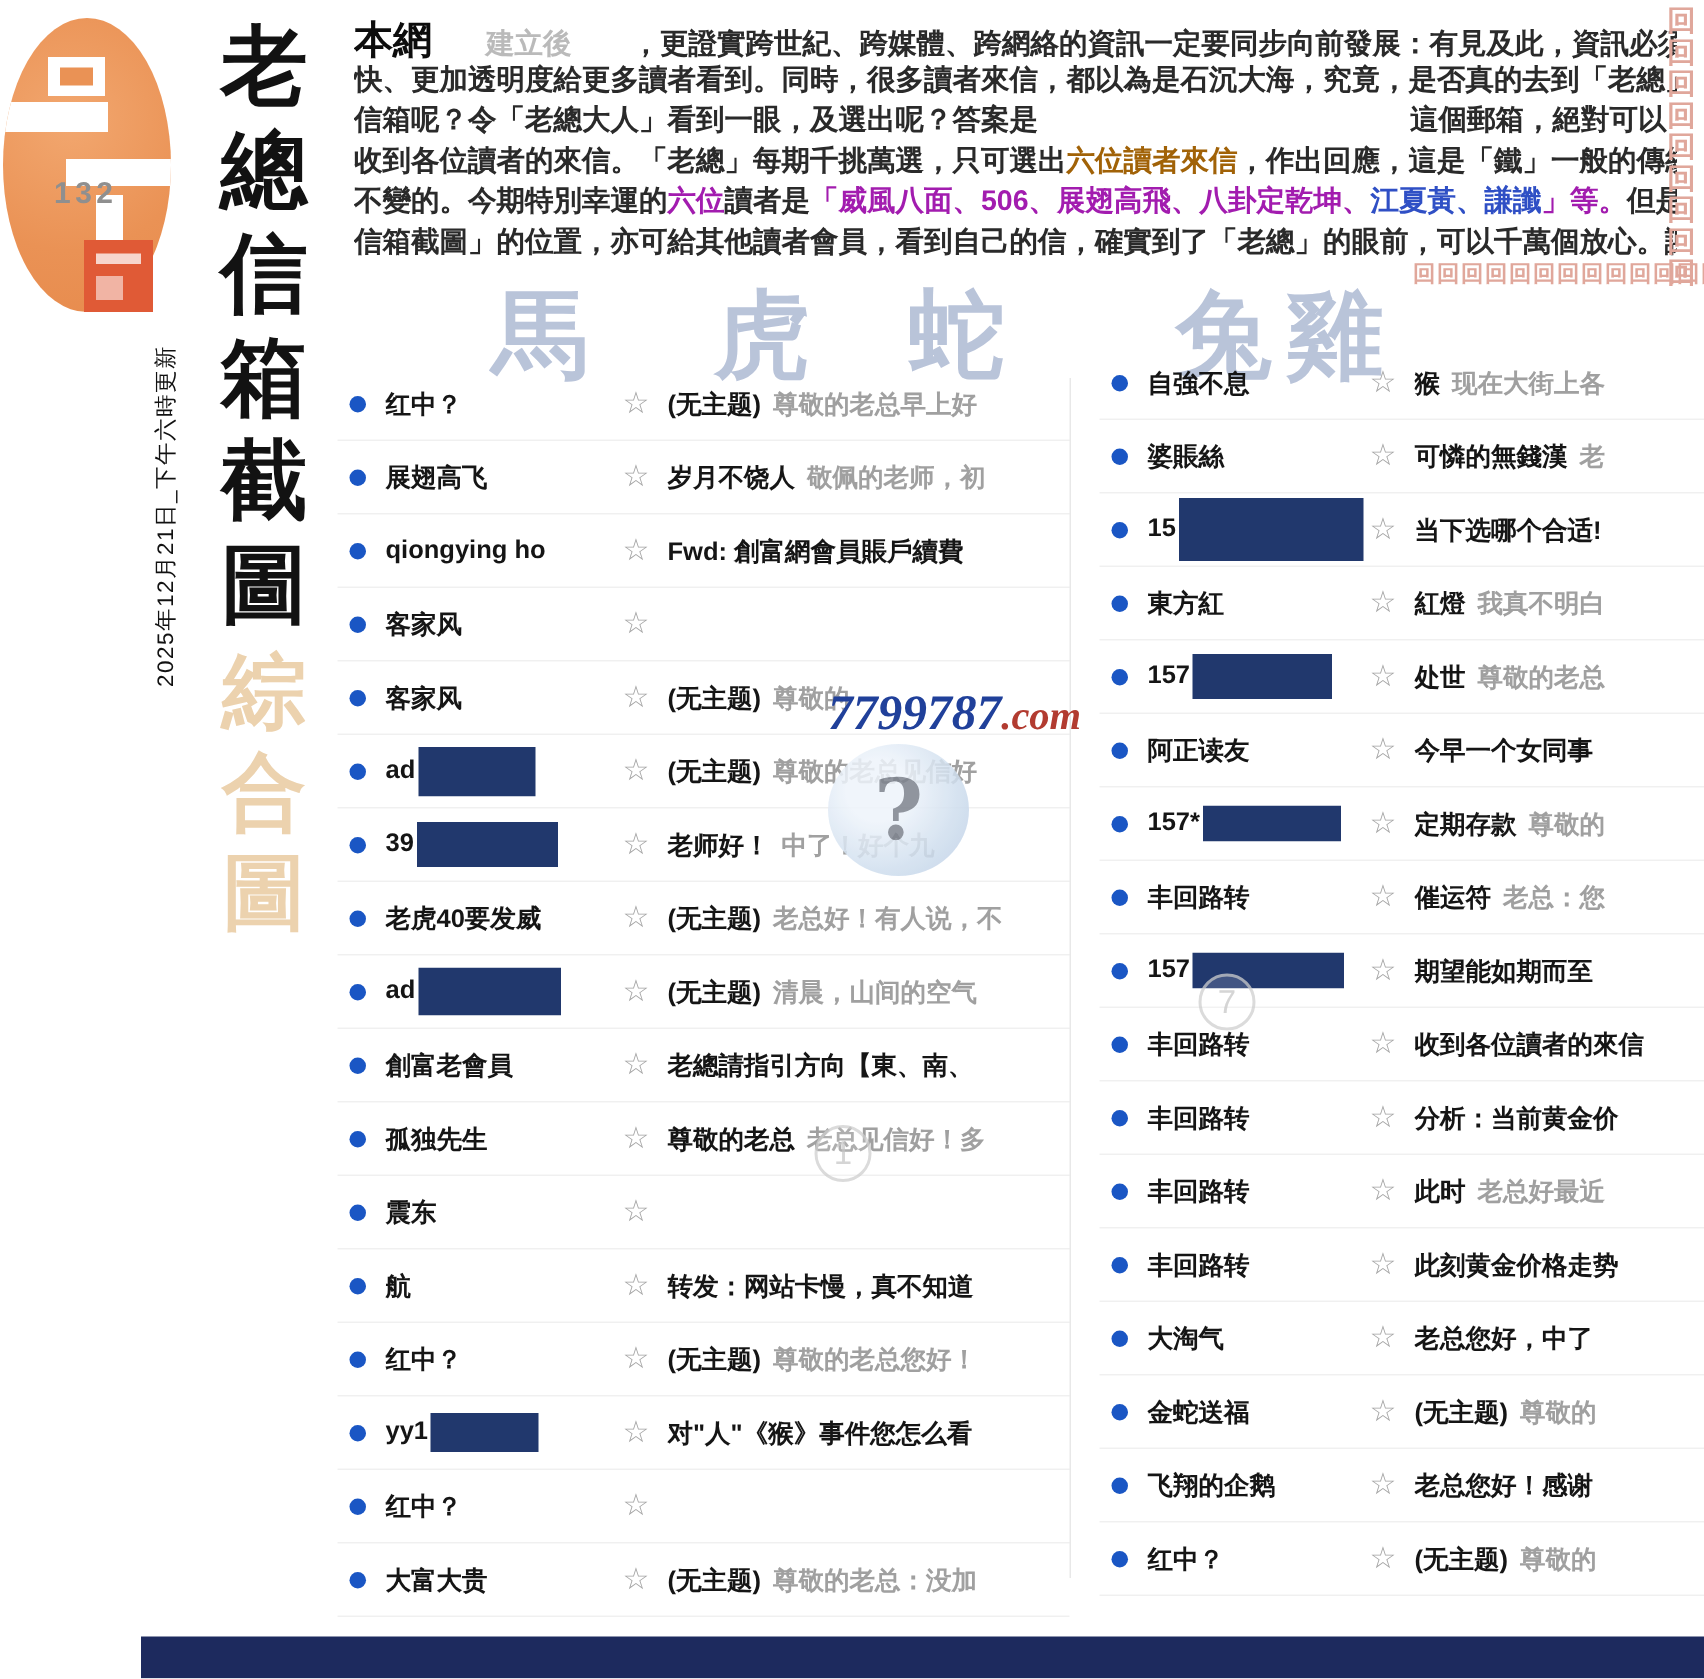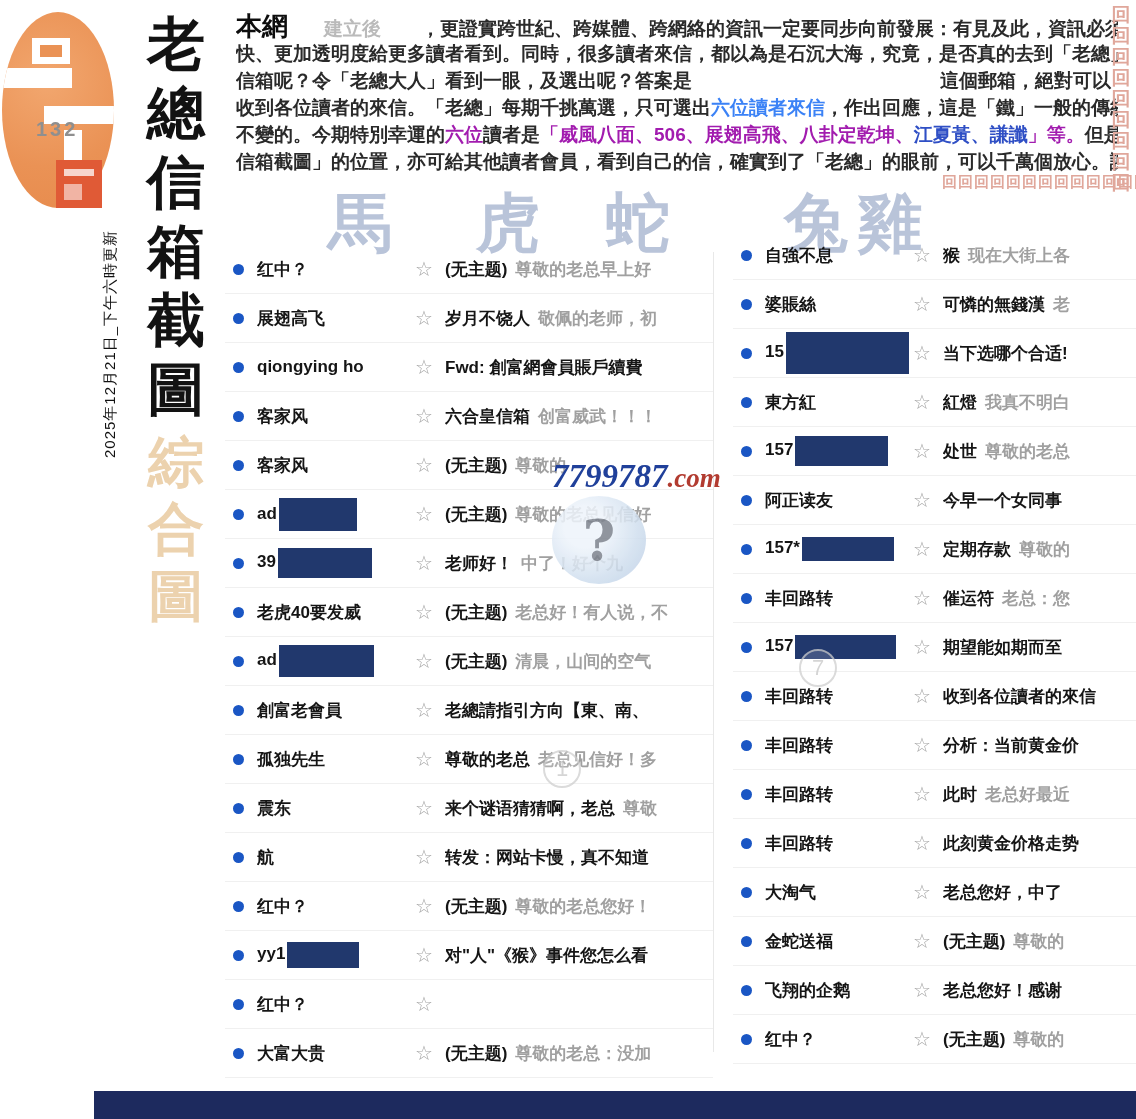--- a/index.html
+++ b/index.html
@@ -26,21 +26,21 @@
   .v-subtitle span{display:block;font-family:"DejaVu Serif",serif;font-weight:bold;font-size:56px;
                 line-height:67px;color:#ecd2ae;}
   .v-date{position:absolute;left:101px;top:458px;transform:rotate(-90deg);transform-origin:0 0;
           font-size:15px;color:#111;white-space:nowrap;letter-spacing:1px;}
 
   
   .intro{position:absolute;left:236px;top:13px;width:882px;font-weight:bold;color:#2a2a2a;}
   .intro .line{white-space:nowrap;line-height:27px;font-size:19px;height:27px;overflow:hidden;}
   .seg-big{font-size:26px;color:#0d0d0d;}
   .seg-faded{color:#a9a9a9;opacity:.8;margin-left:36px;}
-  .seg-m{color:#3b82f6;}
+  .seg-m{color:#a16207;}
   .seg-r{color:#a21caf;}
   .seg-b{color:#2f4fc5;}
   .seg-gap{display:inline-block;}
 
   
   .pat-v{position:absolute;left:1106px;top:4px;width:30px;text-align:center;color:#e0a79b;
          font-size:19px;line-height:21px;font-weight:bold;}
   .pat-v span{display:block;}
   .pat-h{position:absolute;left:942px;top:173px;color:#e0a79b;font-size:15px;letter-spacing:1px;
          font-weight:bold;white-space:nowrap;}
@@ -157,21 +157,20 @@
       <div class="row">
         <div class="dot"></div>
         <div class="sender">qiongying ho</div>
         <div class="star">☆</div>
         <div class="subj"><b>Fwd: 創富網會員賬戶續費</b></div>
       </div>
       <div class="row">
         <div class="dot"></div>
         <div class="sender">客家风</div>
         <div class="star">☆</div>
-        <div class="subj"><b>六合皇信箱</b><span class="prev">创富威武！！！</span></div>
       </div>
       <div class="row">
         <div class="dot"></div>
         <div class="sender">客家风</div>
         <div class="star">☆</div>
         <div class="subj"><b>(无主题)</b><span class="prev">尊敬的</span></div>
       </div>
       <div class="row">
         <div class="dot"></div>
         <div class="sender">ad<span class="redact" style="width: 78px; height: 33px;"></span></div>
@@ -205,21 +204,20 @@
       <div class="row">
         <div class="dot"></div>
         <div class="sender">孤独先生</div>
         <div class="star">☆</div>
         <div class="subj"><b>尊敬的老总</b><span class="prev">老总见信好！多</span></div>
       </div>
       <div class="row">
         <div class="dot"></div>
         <div class="sender">震东</div>
         <div class="star">☆</div>
-        <div class="subj"><b>来个谜语猜猜啊，老总</b><span class="prev">尊敬</span></div>
       </div>
       <div class="row">
         <div class="dot"></div>
         <div class="sender">航</div>
         <div class="star">☆</div>
         <div class="subj"><b>转发：网站卡慢，真不知道</b></div>
       </div>
       <div class="row">
         <div class="dot"></div>
         <div class="sender">红中？</div>

